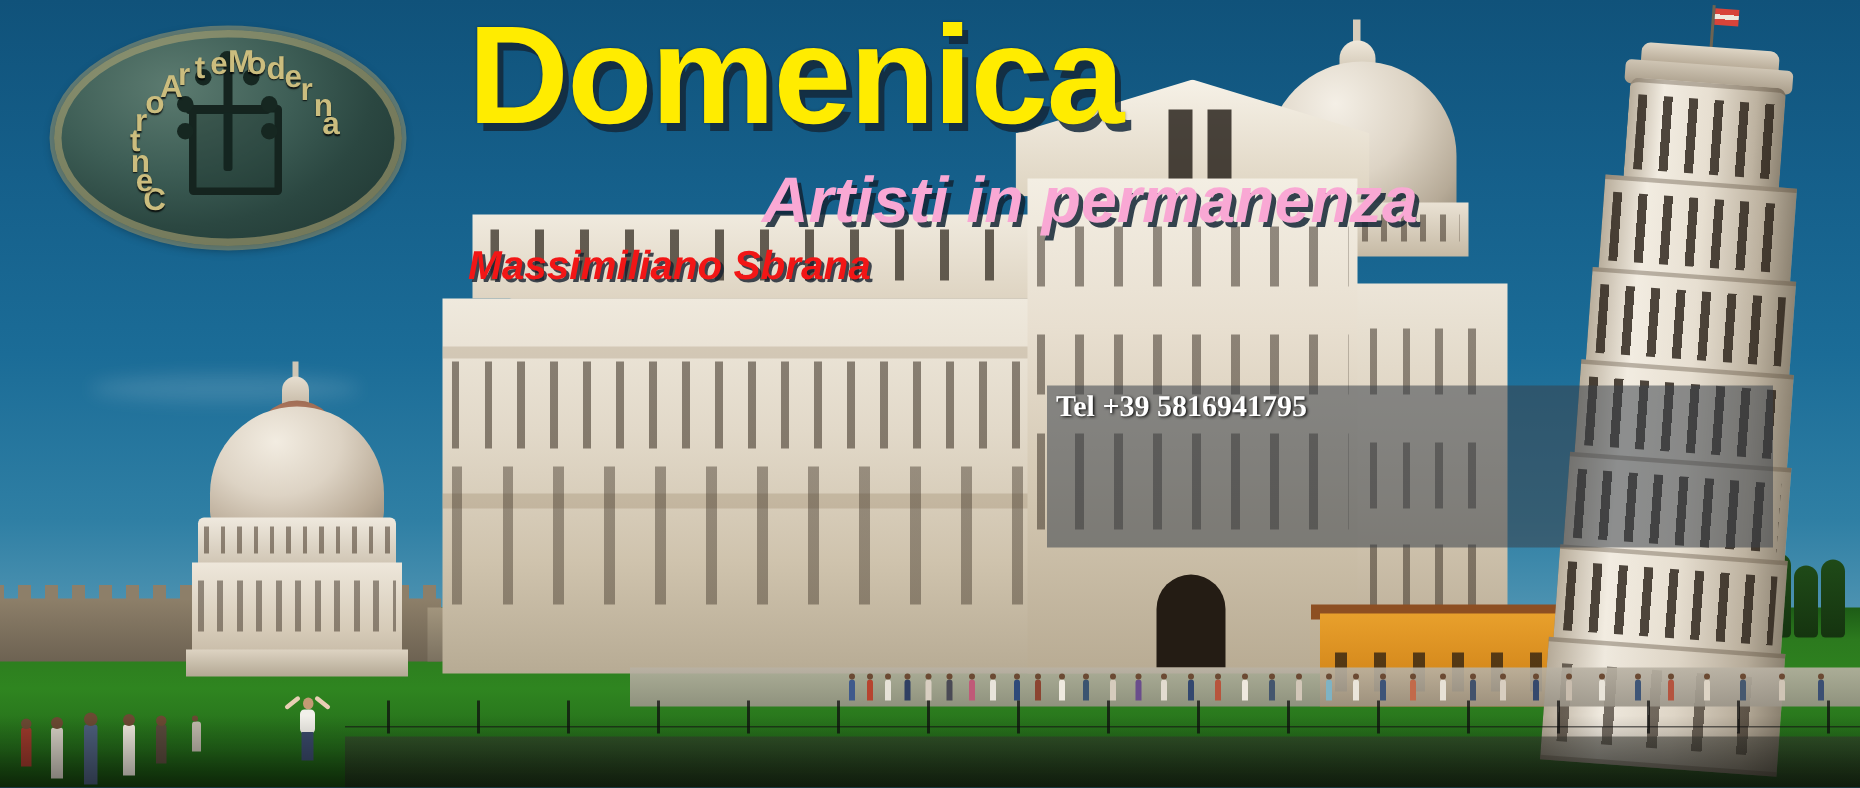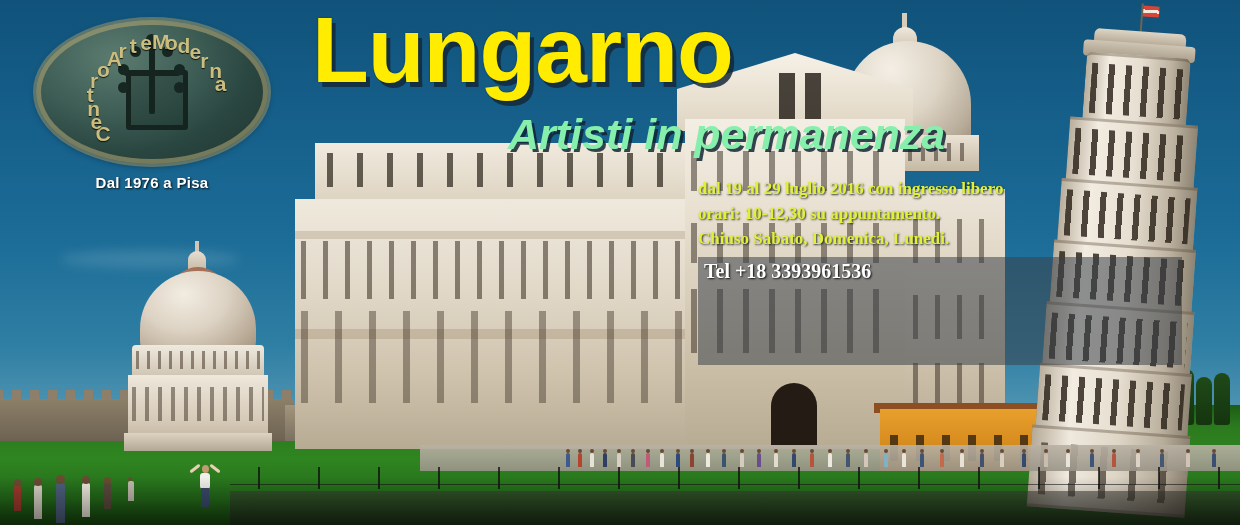--- a/index.html
+++ b/index.html
@@ -194,21 +194,21 @@
   .logo-sub{position:absolute;left:0;top:160px;width:248px;text-align:center;
     color:#ffffff;font-weight:bold;font-size:15px;letter-spacing:.3px;
     text-shadow:1px 1px 2px rgba(0,0,0,.85);}
 
   
   .title{position:absolute;left:312px;top:4px;
     font-size:93px;font-weight:bold;color:#ffec00;line-height:1;
     letter-spacing:-1px;
     text-shadow:4px 5px 0 rgba(20,40,58,.85), 0 0 2px rgba(0,0,0,.4);}
   .subtitle{position:absolute;left:508px;top:110px;
-    font-size:43px;font-weight:bold;font-style:italic;color:#86efac;
+    font-size:43px;font-weight:bold;font-style:italic;color:#f9a8d4;
     text-shadow:3px 3px 0 rgba(18,36,52,.85);}
   .curator1{position:absolute;left:312px;top:126px;
     font-size:27px;font-weight:bold;font-style:italic;color:#f21616;
     text-shadow:2px 2px 0 rgba(20,30,45,.8);}
   .curator2{position:absolute;left:312px;top:162px;
     font-size:27px;font-weight:bold;font-style:italic;color:#f21616;
     text-shadow:2px 2px 0 rgba(20,30,45,.8);}
 
   
   .info{position:absolute;left:698px;top:176px;width:480px;
@@ -510,30 +510,25 @@
       <span style="transform:rotate(-21deg) translateY(-62px) rotate(21deg);">t</span>
       <span style="transform:rotate(-11deg) translateY(-62px) rotate(11deg);">e</span>
       <span style="transform:rotate(0deg) translateY(-62px) rotate(0deg);">M</span>
       <span style="transform:rotate(12deg) translateY(-62px) rotate(-12deg);">o</span>
       <span style="transform:rotate(24deg) translateY(-63px) rotate(-24deg);">d</span>
       <span style="transform:rotate(36deg) translateY(-64px) rotate(-36deg);">e</span>
       <span style="transform:rotate(48deg) translateY(-65px) rotate(-48deg);">r</span>
       <span style="transform:rotate(60deg) translateY(-66px) rotate(-60deg);">n</span>
       <span style="transform:rotate(72deg) translateY(-66px) rotate(-72deg);">a</span>
     </div>
-    <div class="logo-sub">Dal 1976 a Pisa</div>
-  </div>
-
-  <div class="title">Lungarno</div>
+  </div>
+
+  <div class="title">Domenica</div>
   <div class="subtitle">Artisti in permanenza</div>
-
-  <div class="info">
-    <div>dal 19 al 29 luglio 2016 con ingresso libero</div>
-    <div>orari:  10-12,30 su appuntamento.</div>
-    <div>Chiuso Sabato, Domenica, Lunedi.</div>
-  </div>
+  <div class="curator2">Massimiliano Sbrana</div>
+
 
   <div class="addr-bg"></div>
   <div class="addr">
-    <div>Tel +18 3393961536</div>
+    <div>Tel +39 5816941795</div>
   </div>
 
 </div>
 
 </body></html>

